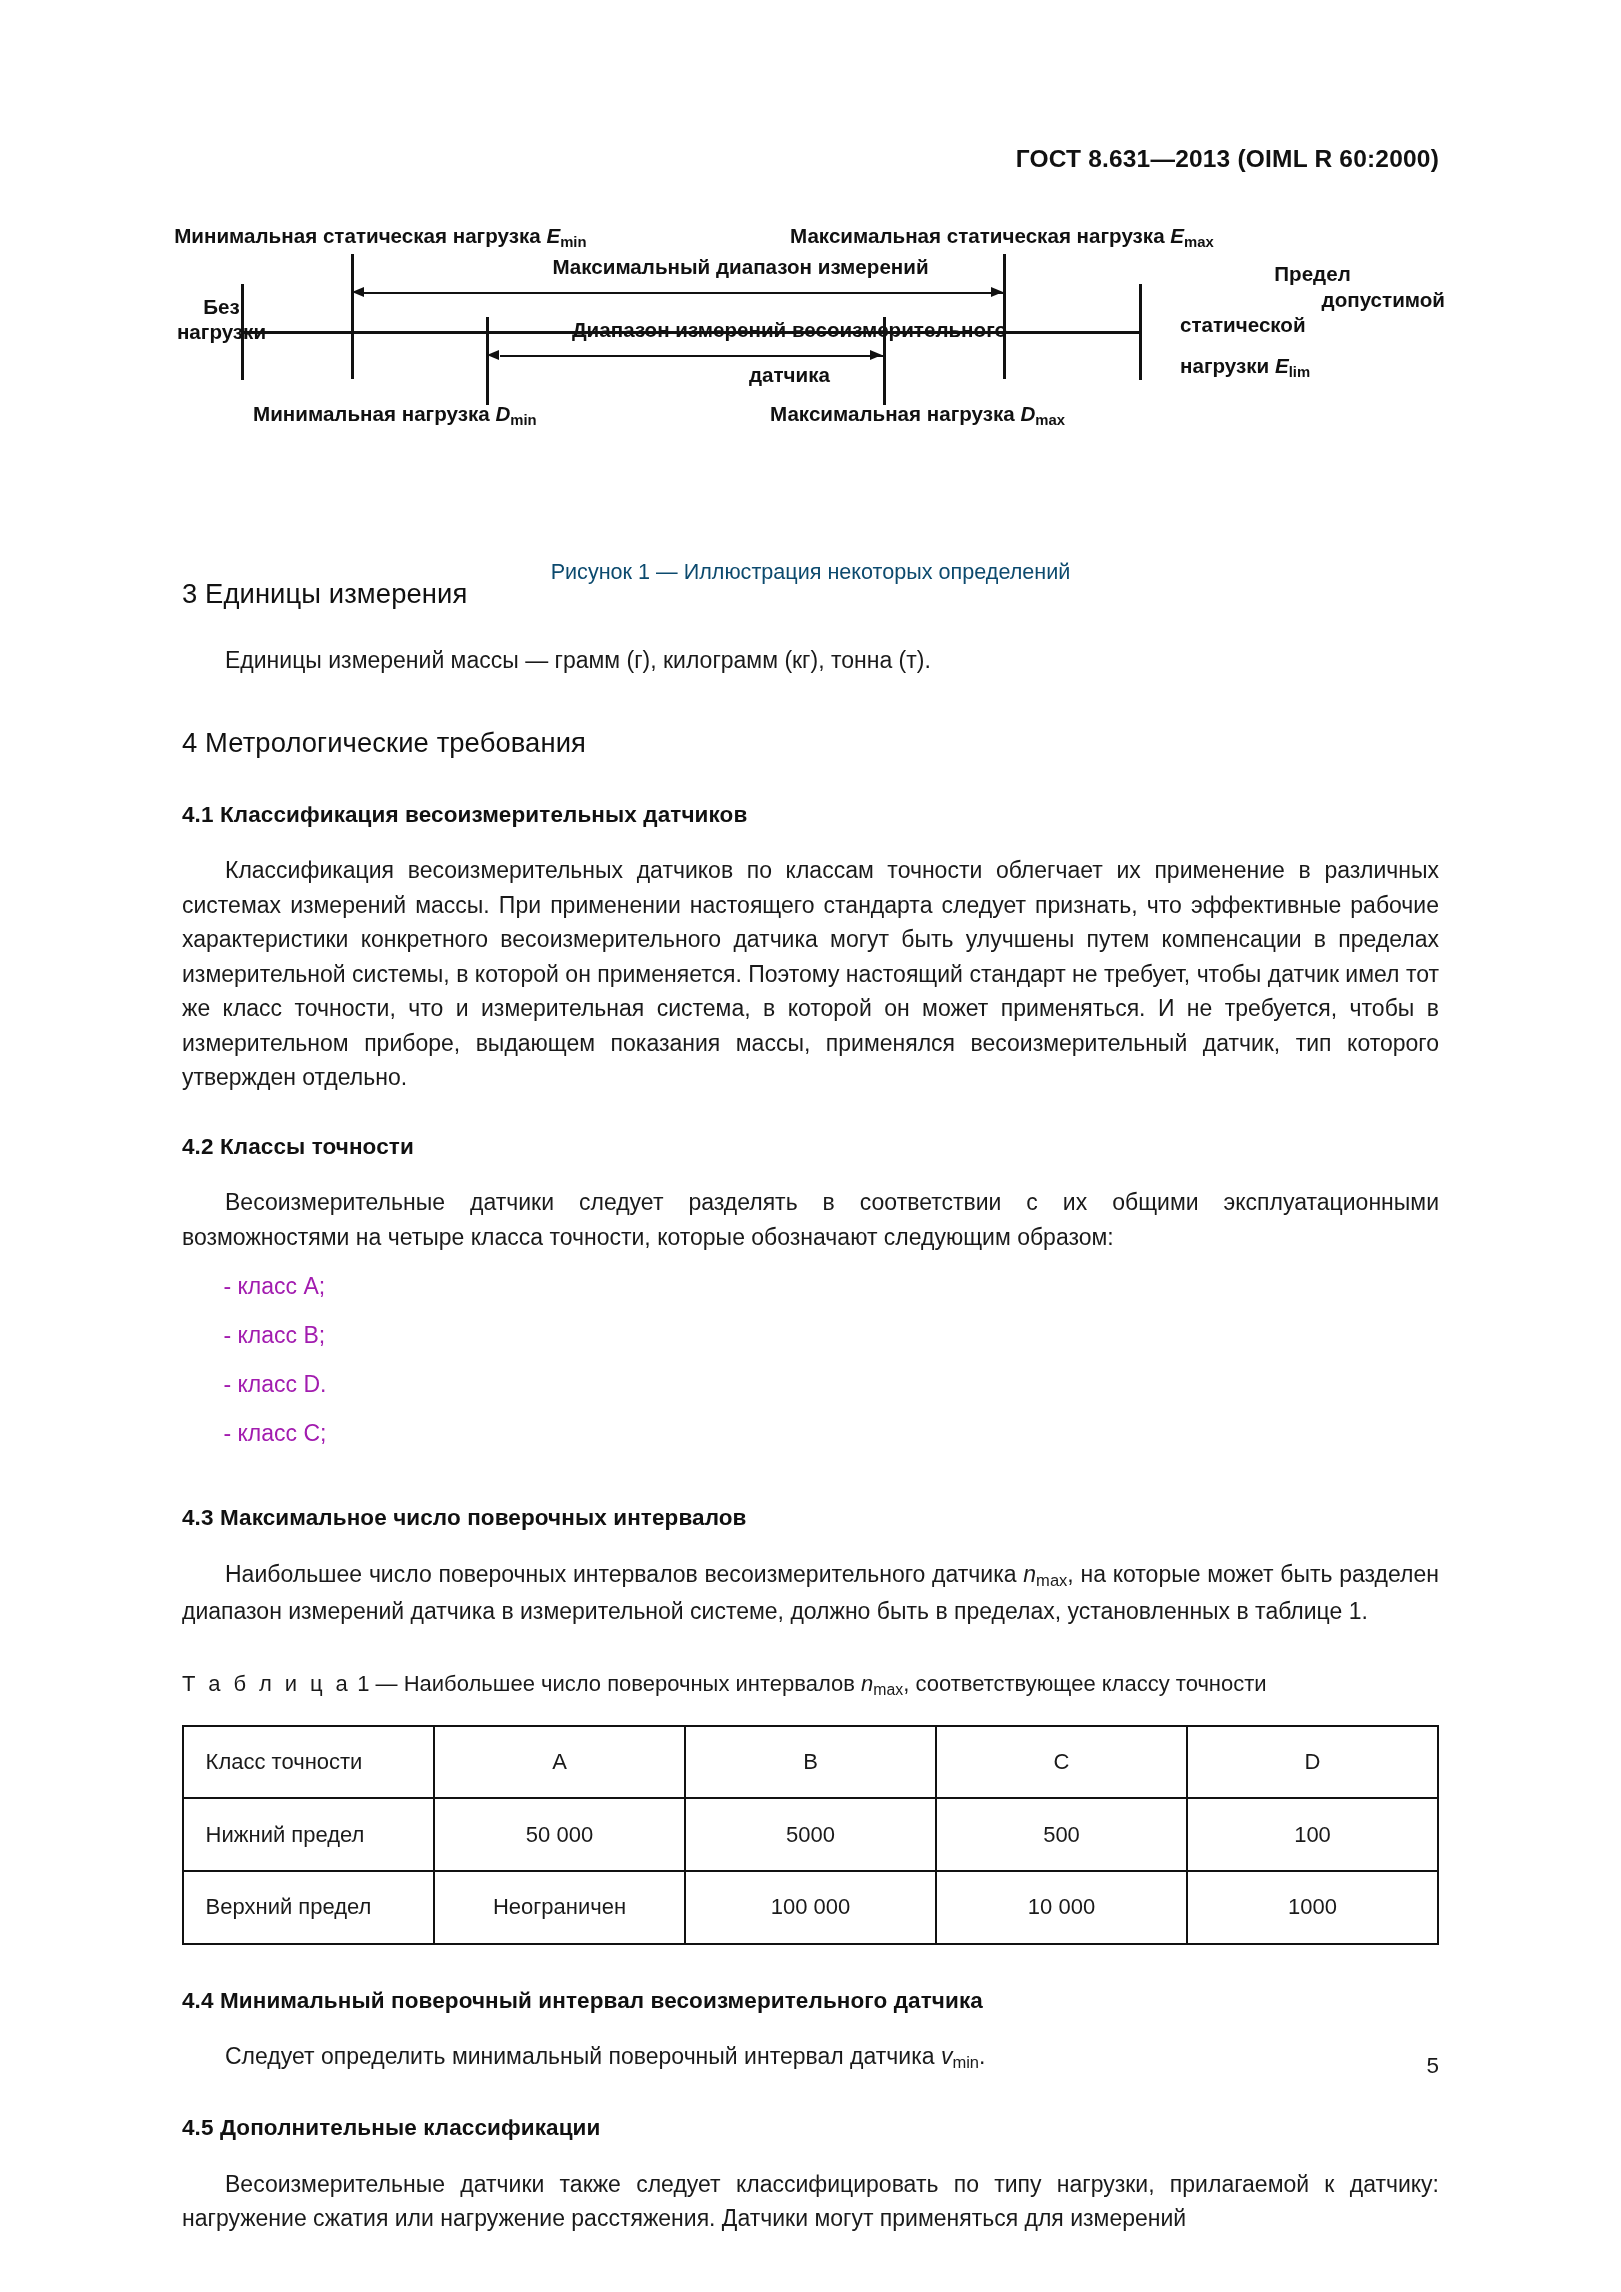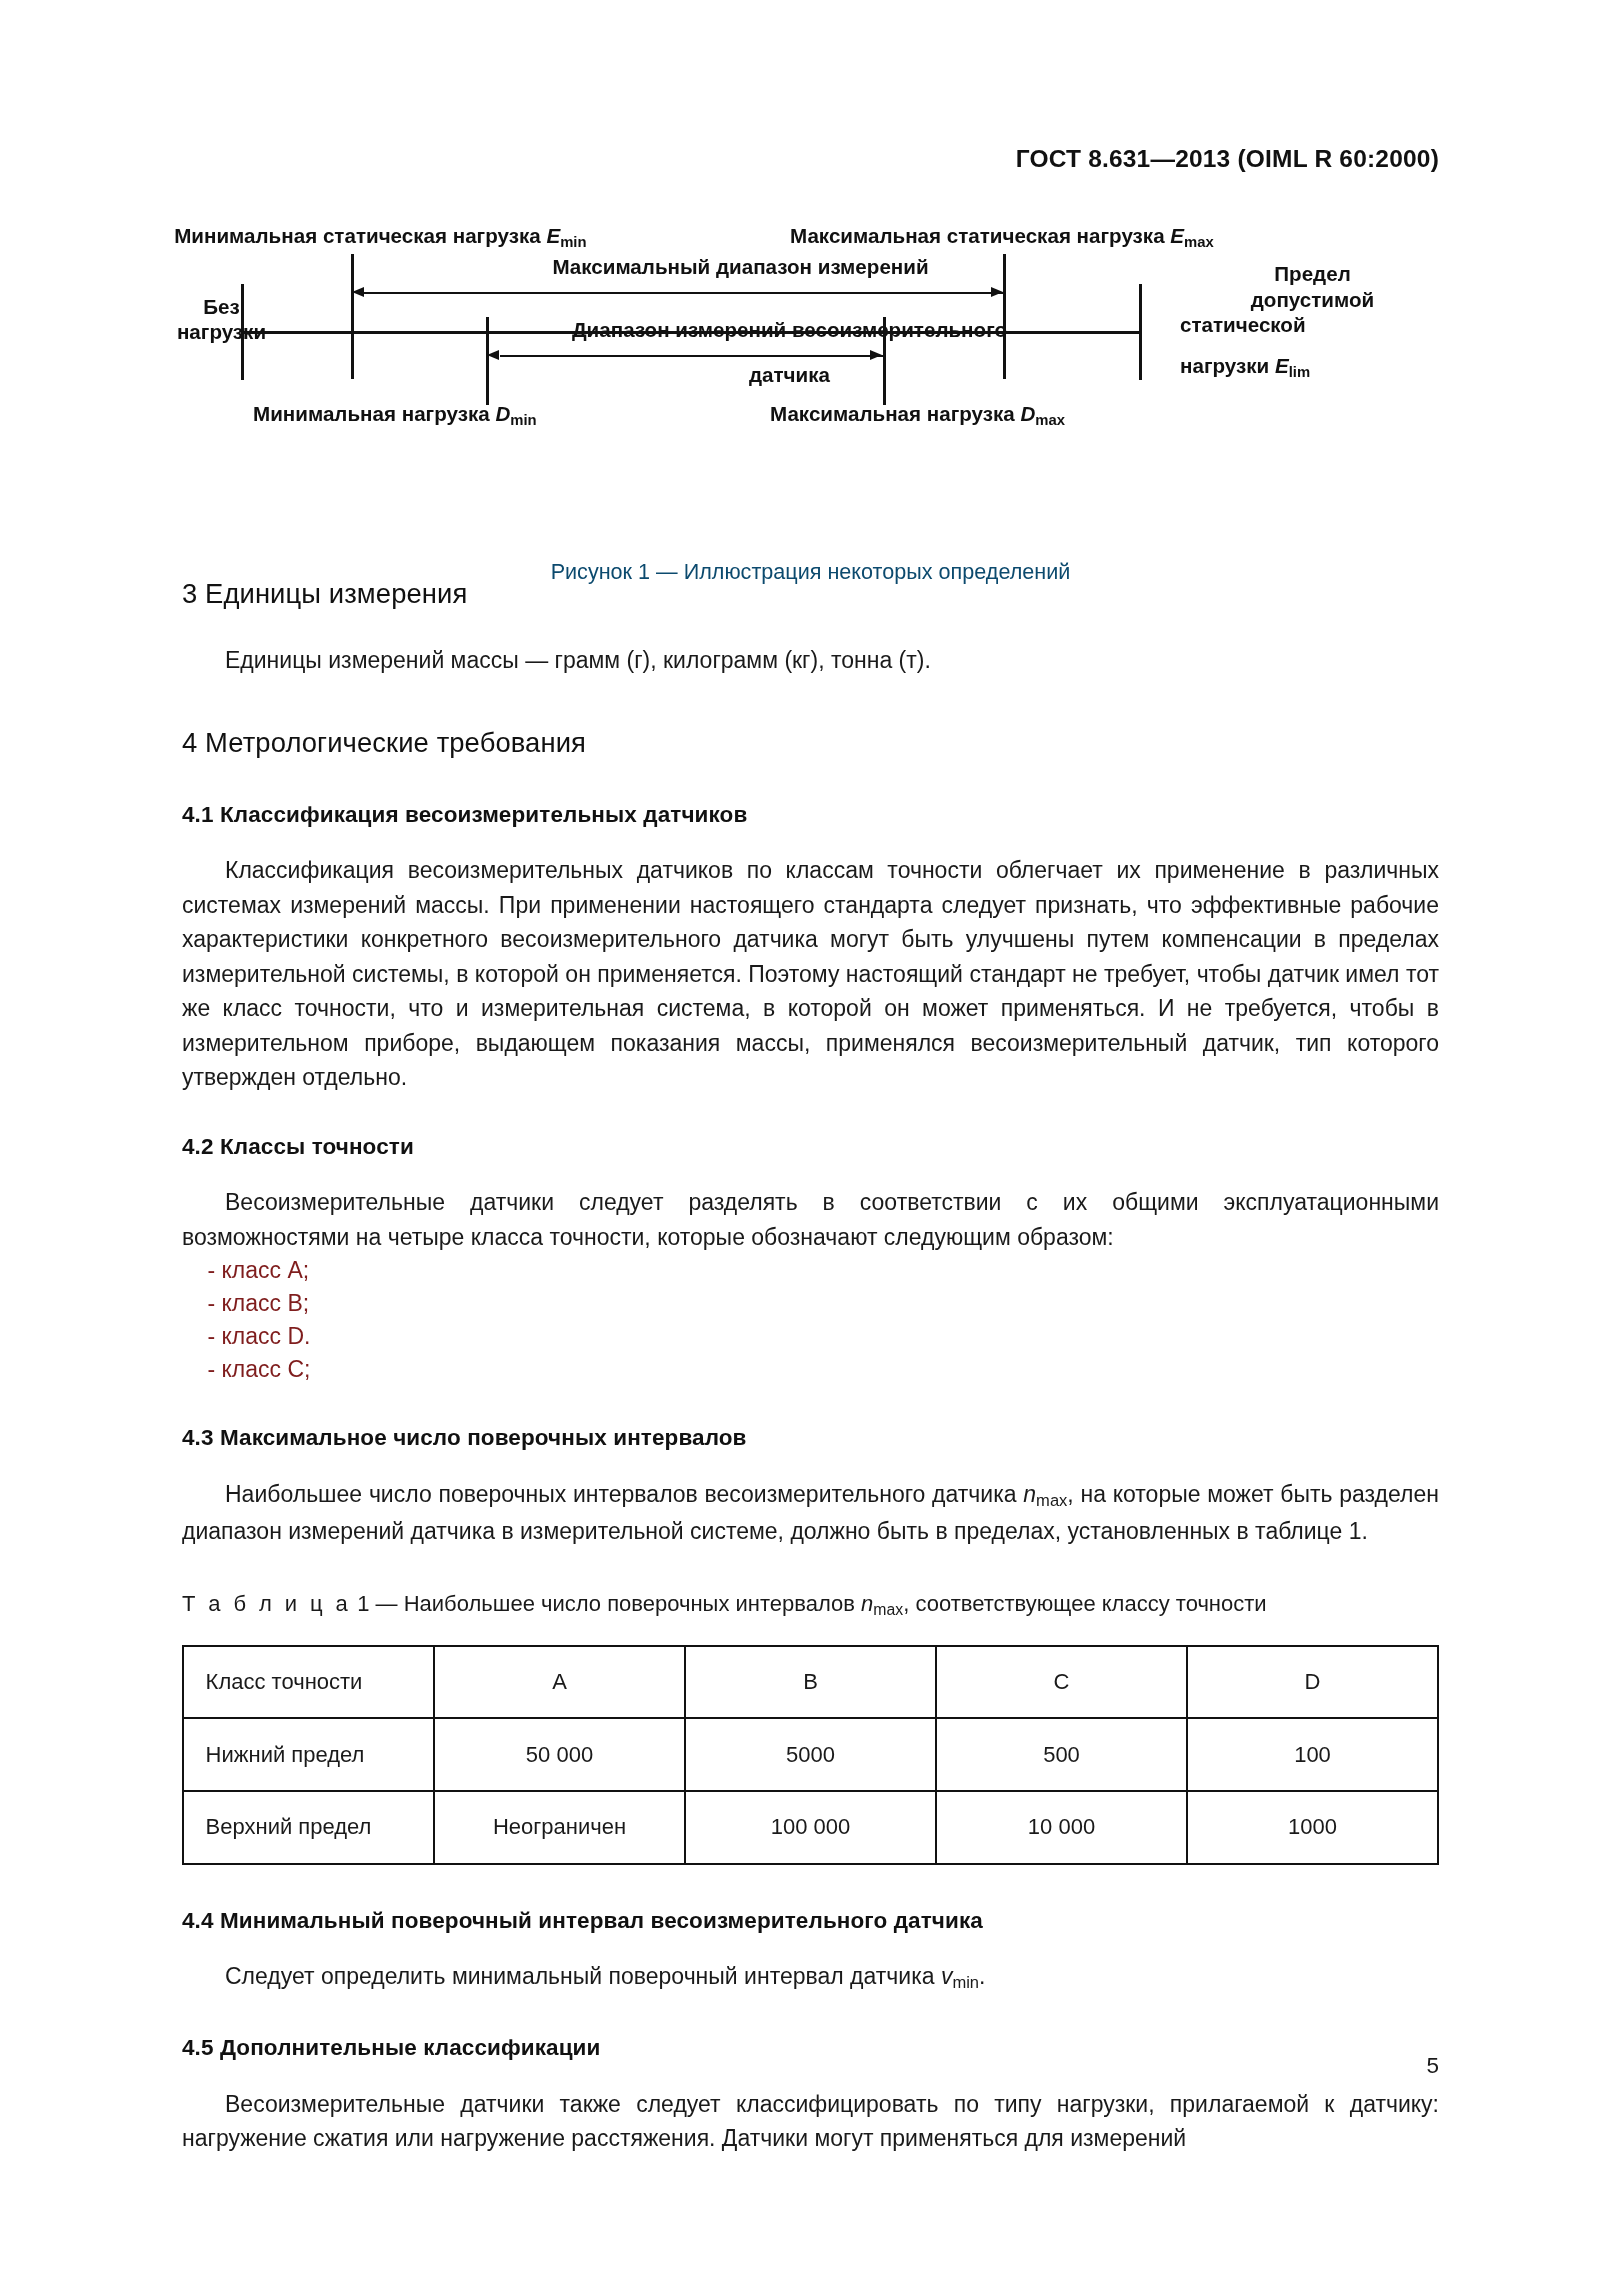--- a/index.html
+++ b/index.html
@@ -128,23 +128,23 @@
     line-height: 1.5;
     margin: 0;
     text-align: justify;
     text-justify: inter-word;
     color: #1a1a1a;
   }
   p.para.indent { text-indent: 43px; }
   .li {
     font-size: 23px;
     line-height: 1.44;
-    margin: 0;
+    margin: 16px;
     padding-left: 25.5px;
-    color: #7f1d1d;
+    color: #a21caf;
   }
   .sp-26 { height: 25.5px; }
   .sp-34 { height: 33px; }
   .sp-40 { height: 39px; }
   .sp-44 { height: 43px; }
   .sp-50 { height: 49px; }
 
   .mvar { font-style: italic; }
   .mvar sub, .msub {
     font-size: 0.72em;
@@ -206,21 +206,21 @@
     <div class="fig-label" style="left: 608px; top: 0px;">
       <span>Максимальная статическая нагрузка </span><span class="it">E</span><sub>max</sub>
     </div>
 
     <div class="fig-plain" style="left: 284px; top: 32px; width: 549px;">Максимальный диапазон измерений</div>
 
     <div class="fig-plain" style="left: -39px; top: 72px; width: 157px;">Без</div>
     <div class="fig-plain" style="left: -39px; top: 97px; width: 157px;">нагрузки</div>
 
     <div class="fig-plain" style="left: 998px; top: 39px; width: 265px; text-align: center;">Предел</div>
-    <div class="fig-plain" style="left: 998px; top: 65px; width: 265px; text-align: center;">допустимой</div>
+    <div class="fig-plain" style="left: 998px; top: 65px; width: 265px; text-align: right;">допустимой</div>
     <div class="fig-plain" style="left: 998px; top: 90px; width: 265px; text-align: left;">статической</div>
     <div class="fig-label" style="left: 998px; top: 130px;">
       <span>нагрузки </span><span class="it">E</span><sub>lim</sub>
     </div>
 
     <div class="fig-plain" style="left: 333px; top: 95px; width: 549px;">Диапазон измерений весоизмерительного</div>
     <div class="fig-plain" style="left: 333px; top: 140px; width: 549px;">датчика</div>
 
     <div class="fig-label" style="left: 71px; top: 178px;">
       <span>Минимальная нагрузка </span><span class="it">D</span><sub>min</sub>

